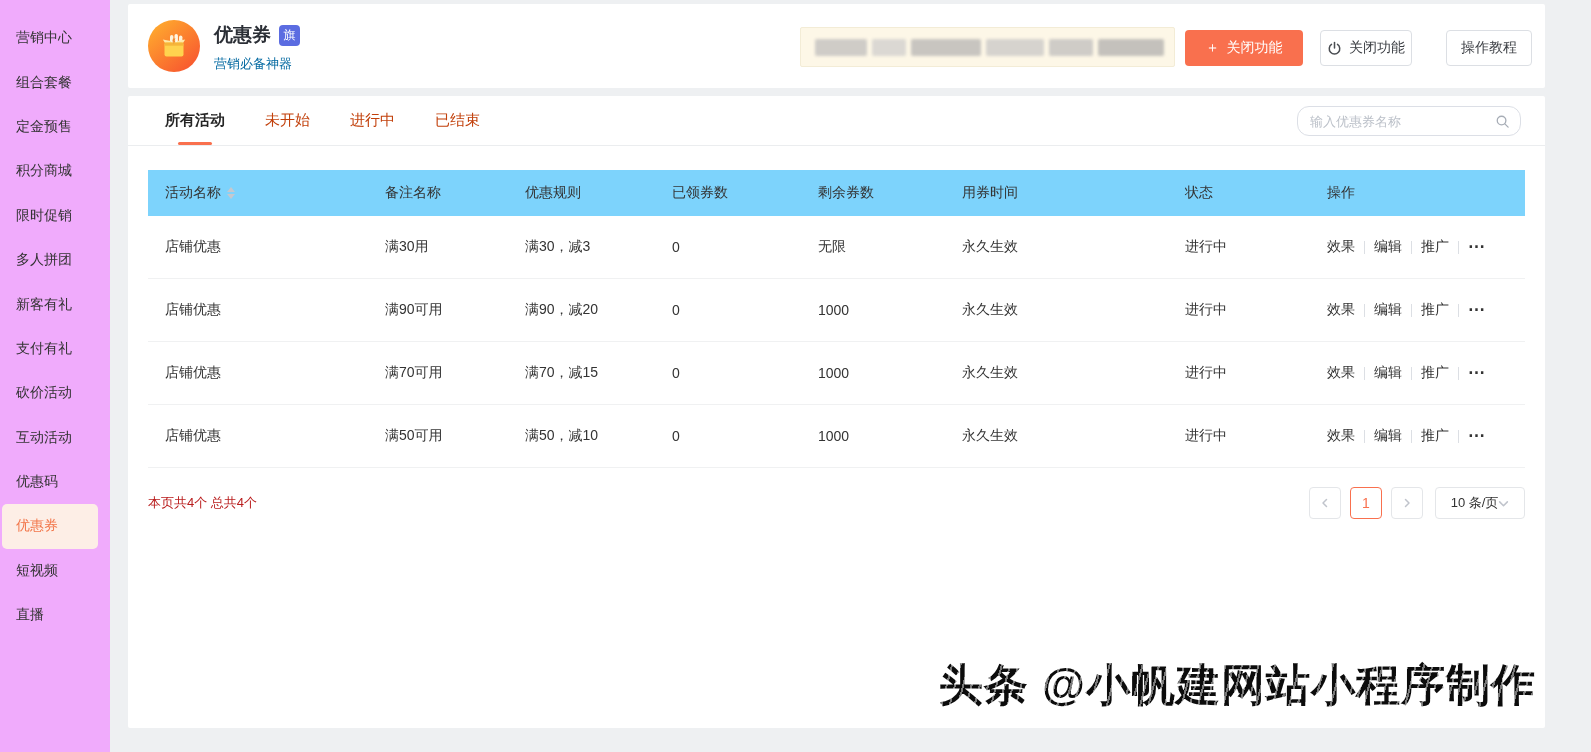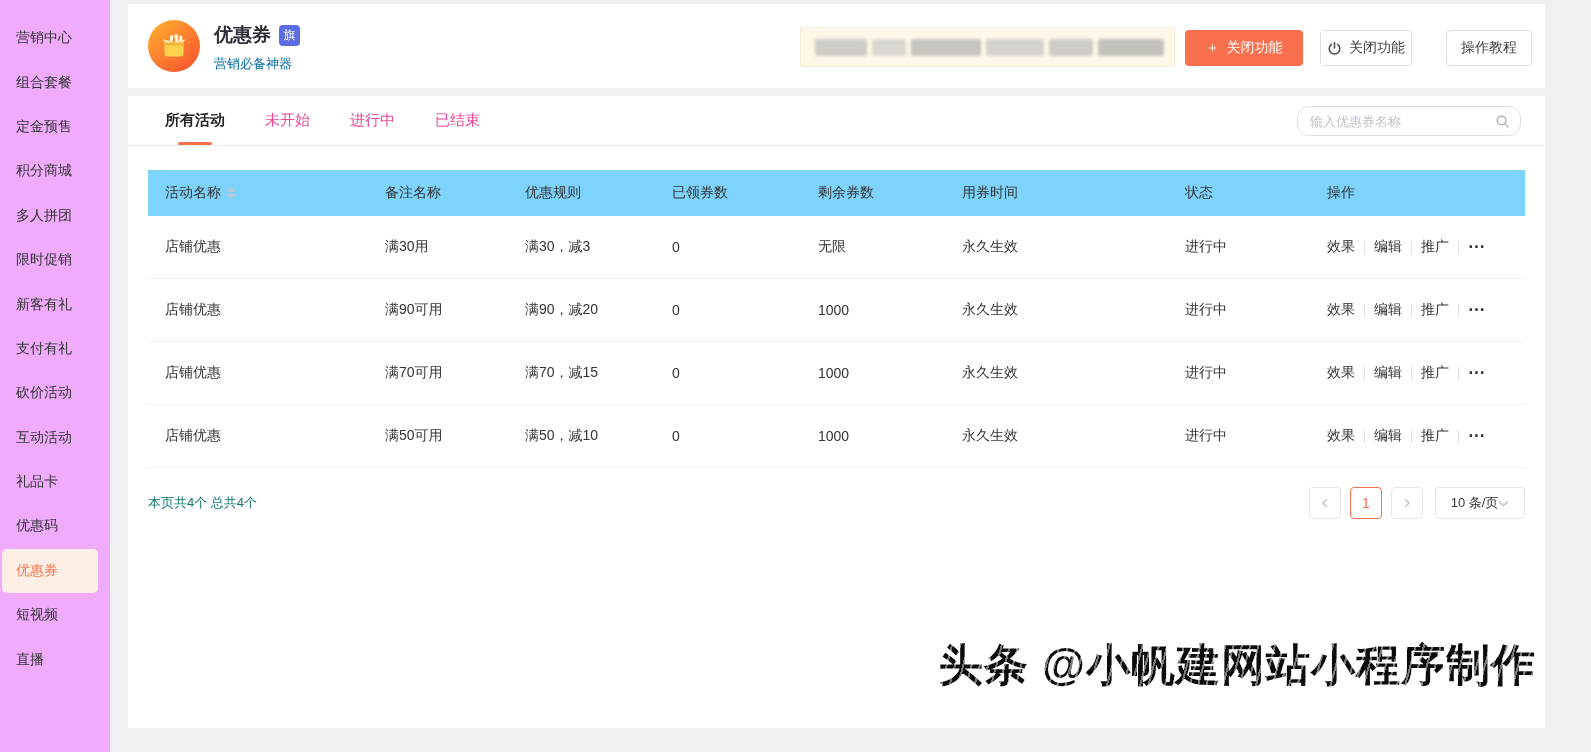--- a/index.html
+++ b/index.html
@@ -64,21 +64,21 @@
   }
   .btn-close { left:1192px; width:92px; }
   .btn-tutorial { left:1318px; width:86px; }
 
   
   .tabs-row {
     height:50px; border-bottom:1px solid #ebedef;
     display:flex; align-items:center; padding-left:37px; position:relative;
   }
   .tab {
-    font-size:15px; color:#ec4899; margin-right:40px; cursor:pointer;
+    font-size:15px; color:#c2410c; margin-right:40px; cursor:pointer;
     height:100%; display:flex; align-items:center; position:relative;
   }
   .tab.active { color:#262626; font-weight:bold; }
   .tab.active::after {
     content:""; position:absolute; left:50%; transform:translateX(-50%);
     bottom:0; width:34px; height:3px; background:#f9704e; border-radius:2px;
   }
   .search-box {
     position:absolute; right:24px; top:10px; width:224px; height:30px;
     border:1px solid #dcdfe6; border-radius:12px; display:flex; align-items:center;
@@ -107,36 +107,36 @@
   .caret-down { width:0; height:0; border-left:4px solid transparent; border-right:4px solid transparent; border-top:5px solid #c5c8ce; }
   .actions { display:flex; align-items:center; }
   .action-link { color:#333; cursor:pointer; }
   .action-sep { width:1px; height:13px; background:#dcdfe4; margin:0 9px; }
   .action-more { cursor:pointer; font-weight:bold; font-size:17px; letter-spacing:1px; line-height:10px; }
 
   
   .table-footer {
     margin:19px 20px 0 20px; display:flex; align-items:center; justify-content:space-between;
   }
-  .summary { font-size:13px; color:#0f766e; }
+  .summary { font-size:13px; color:#b91c1c; }
   .pager { display:flex; align-items:center; gap:9px; }
   .page-btn {
     width:32px; height:32px; border:1px solid #e4e6e9; border-radius:4px; background:#fff;
     display:flex; align-items:center; justify-content:center; cursor:pointer; font-size:14px;
   }
   .page-current { border-color:#f9704e; color:#f9704e; }
   .page-size {
     height:32px; min-width:90px; border:1px solid #e4e6e9; border-radius:4px; background:#fff;
     display:flex; align-items:center; justify-content:center; gap:0;
     font-size:13px; color:#333; padding:0 10px; cursor:pointer; margin-left:3px;
   }
 
   
   .watermark {
-    position:absolute; right:55px; top:636px; font-size:44px; font-weight:bold;
+    position:absolute; right:55px; top:656px; font-size:44px; font-weight:bold;
     letter-spacing:1px; color:#101010; white-space:nowrap;
   }
   @supports ((-webkit-background-clip:text) or (background-clip:text)) {
     .watermark {
       background:repeating-linear-gradient(105deg,#0c0c0c 0 6px,rgba(12,12,12,0.55) 6px 8px);
       -webkit-background-clip:text; background-clip:text; color:transparent;
     }
   }
 </style>
 </head>
@@ -149,39 +149,36 @@
   <div class="side-item">
       <span>组合套餐</span>
     </div>
   <div class="side-item">
       <span>定金预售</span>
     </div>
   <div class="side-item">
       <span>积分商城</span>
     </div>
   <div class="side-item">
+      <span>限时促销</span>
+    </div>
+  <div class="side-item">
       <span>多人拼团</span>
     </div>
   <div class="side-item">
-      <span>限时促销</span>
-    </div>
-  <div class="side-item">
       <span>新客有礼</span>
     </div>
   <div class="side-item">
       <span>支付有礼</span>
     </div>
   <div class="side-item">
       <span>砍价活动</span>
     </div>
   <div class="side-item">
       <span>互动活动</span>
-    </div>
-  <div class="side-item">
-      <span>礼品卡</span>
     </div>
   <div class="side-item">
       <span>优惠码</span>
     </div>
   <div class="side-item active">
       <span>优惠券</span>
     </div>
   <div class="side-item">
       <span>短视频</span>
     </div>

